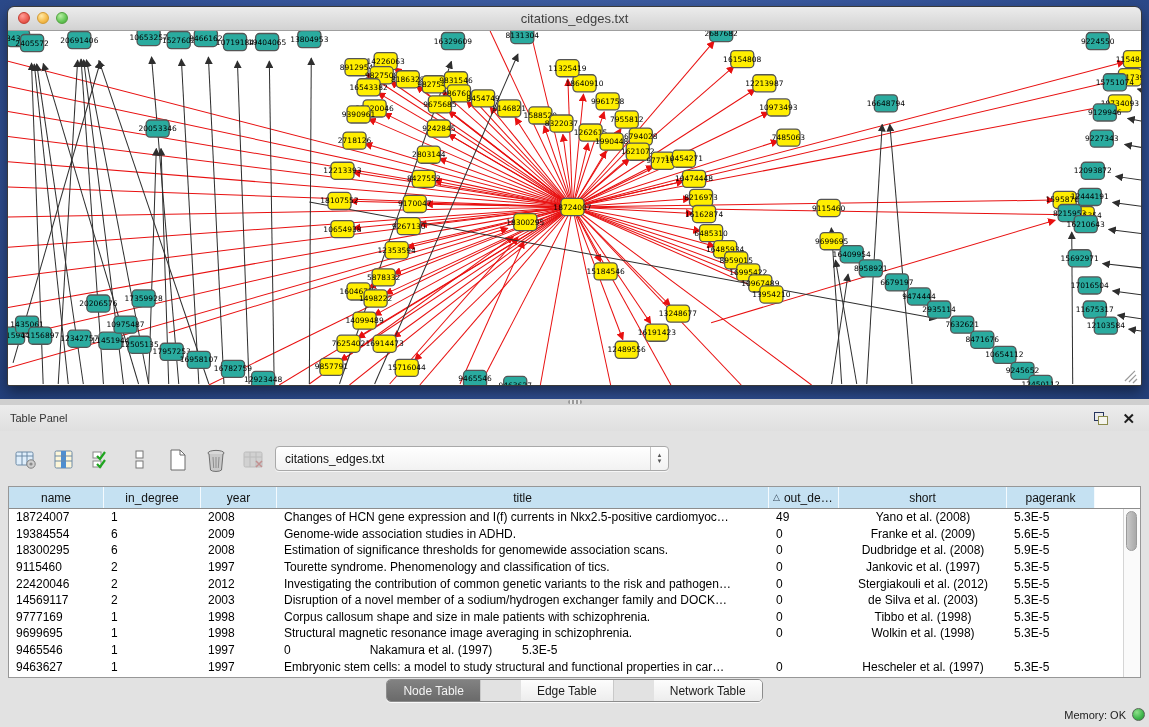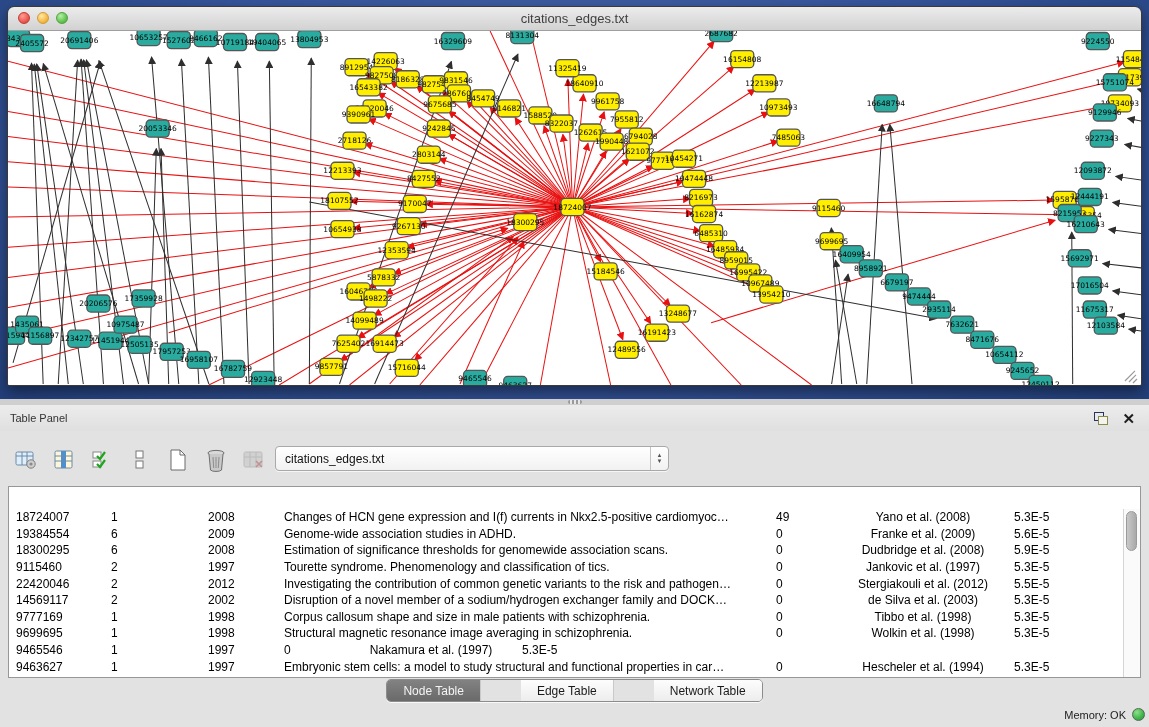--- a/index.html
+++ b/index.html
@@ -806,20 +806,44 @@
 
   <div class="combo">
     <span class="combo-label">citations_edges.txt</span>
     <span class="combo-arrows">
         <span>▲</span>
         <span>▼</span>
       </span>
   </div>
 
   <div class="table-wrap">
+    <div class="thead" id="thead">
+        <div class="th" style="width: 95px;">
+          <span>name</span>
+        </div>
+        <div class="th" style="width: 97px;">
+          <span>in_degree</span>
+        </div>
+        <div class="th" style="width: 76px;">
+          <span>year</span>
+        </div>
+        <div class="th" style="width: 492px;">
+          <span>title</span>
+        </div>
+        <div class="th sorted" style="width: 70px;">
+          <span class="sort-tri">△</span>
+          <span>out_de…</span>
+        </div>
+        <div class="th" style="width: 168px;">
+          <span>short</span>
+        </div>
+        <div class="th" style="width: 88px;">
+          <span>pagerank</span>
+        </div>
+      </div>
     <div class="tbody" id="tbody">
         <div class="tr">
           <div class="td" style="width: 95px;">18724007</div>
           <div class="td" style="width: 97px;">1</div>
           <div class="td" style="width: 76px;">2008</div>
           <div class="td" style="width: 492px;">Changes of HCN gene expression and I(f) currents in Nkx2.5-positive cardiomyoc…</div>
           <div class="td" style="width: 70px;">49</div>
           <div class="td center" style="width: 168px;">Yano et al. (2008)</div>
           <div class="td" style="width: 88px;">5.3E-5</div>
         </div>
@@ -855,21 +879,21 @@
           <div class="td" style="width: 97px;">2</div>
           <div class="td" style="width: 76px;">2012</div>
           <div class="td" style="width: 492px;">Investigating the contribution of common genetic variants to the risk and pathogen…</div>
           <div class="td" style="width: 70px;">0</div>
           <div class="td center" style="width: 168px;">Stergiakouli et al. (2012)</div>
           <div class="td" style="width: 88px;">5.5E-5</div>
         </div>
         <div class="tr">
           <div class="td" style="width: 95px;">14569117</div>
           <div class="td" style="width: 97px;">2</div>
-          <div class="td" style="width: 76px;">2002</div>
+          <div class="td" style="width: 76px;">2003</div>
           <div class="td" style="width: 492px;">Disruption of a novel member of a sodium/hydrogen exchanger family and DOCK…</div>
           <div class="td" style="width: 70px;">0</div>
           <div class="td center" style="width: 168px;">de Silva et al. (2003)</div>
           <div class="td" style="width: 88px;">5.3E-5</div>
         </div>
         <div class="tr">
           <div class="td" style="width: 95px;">9777169</div>
           <div class="td" style="width: 97px;">1</div>
           <div class="td" style="width: 76px;">1998</div>
           <div class="td" style="width: 492px;">Corpus callosum shape and size in male patients with schizophrenia.</div>
@@ -893,21 +917,21 @@
           <div class="td" style="width: 70px;">0</div>
           <div class="td center" style="width: 168px;">Nakamura et al. (1997)</div>
           <div class="td" style="width: 88px;">5.3E-5</div>
         </div>
         <div class="tr">
           <div class="td" style="width: 95px;">9463627</div>
           <div class="td" style="width: 97px;">1</div>
           <div class="td" style="width: 76px;">1997</div>
           <div class="td" style="width: 492px;">Embryonic stem cells: a model to study structural and functional properties in car…</div>
           <div class="td" style="width: 70px;">0</div>
-          <div class="td center" style="width: 168px;">Hescheler et al. (1994)</div>
+          <div class="td center" style="width: 168px;">Hescheler et al. (1997)</div>
           <div class="td" style="width: 88px;">5.3E-5</div>
         </div>
       </div>
     <div class="vscroll">
         <div class="vthumb"></div>
       </div>
   </div>
 
   <div class="tabs">
       <div class="seg" id="tabseg">

